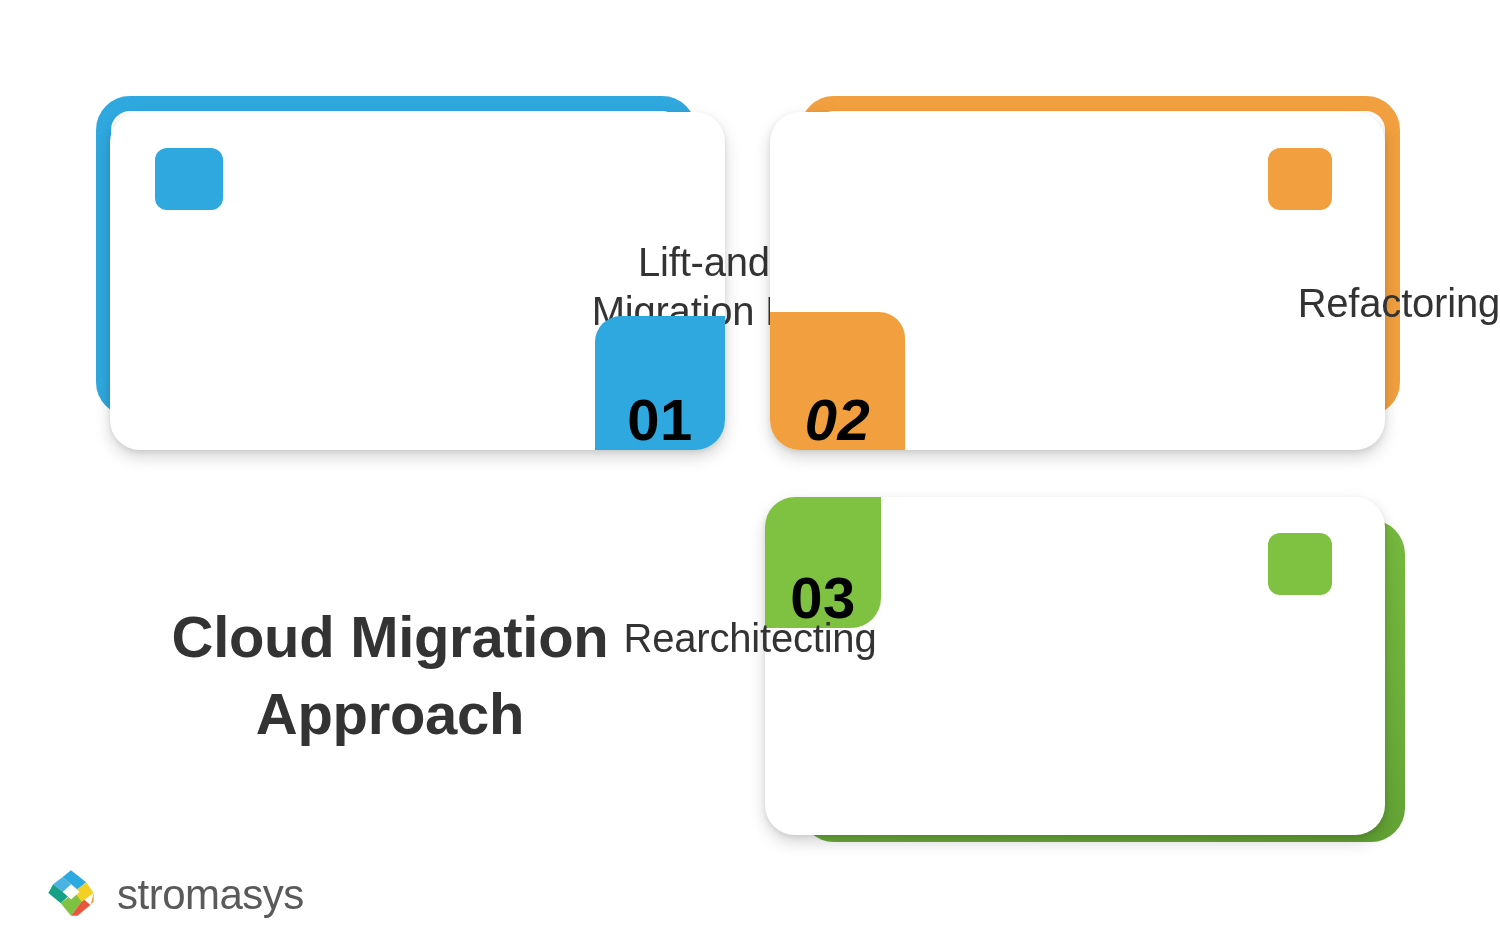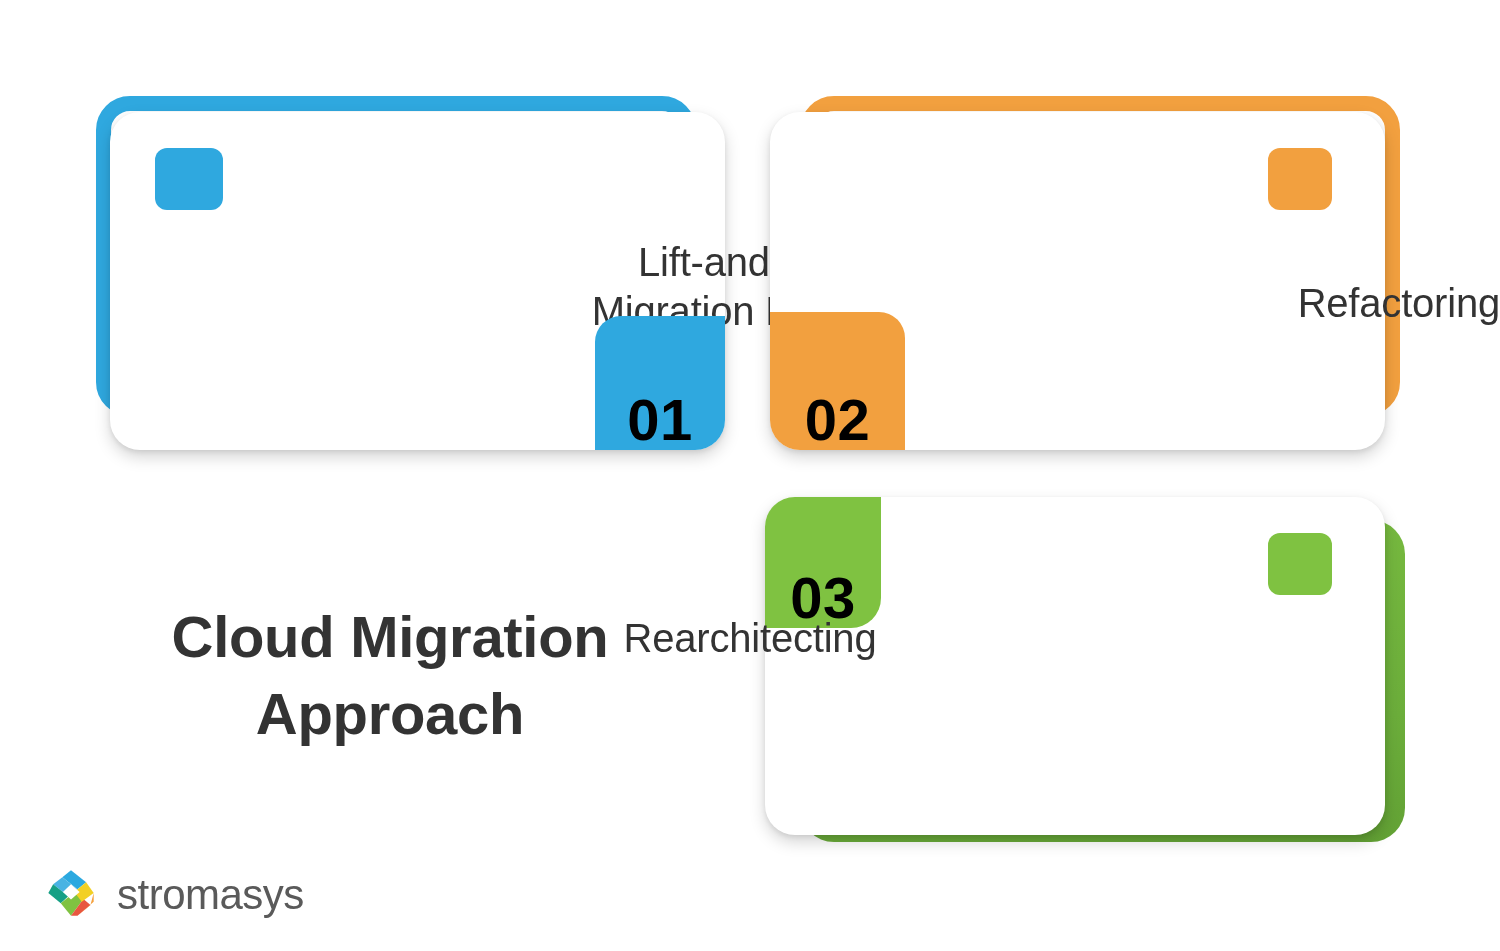--- a/index.html
+++ b/index.html
@@ -88,20 +88,21 @@
     border-width: 15px;
     border-color: #F2A03F;
   }
   #card2-white { left: 770px; top: 112px; width: 615px; height: 338px; }
   #card2-chip  { left: 1268px; top: 148px; width: 64px; height: 62px; background: #F2A03F; }
   #card2-label { top: 279px; text-align: right; }
   #card2-badge {
     left: 770px; top: 312px; width: 135px; height: 138px;
     background: #F2A03F;
     border-radius: 0 26px 0 30px;
+    font-style: italic;
   }
 
   
   #card3-backing {
     left: 800px; top: 520px; width: 605px; height: 322px;
     background: linear-gradient(170deg, #7CBF41 0%, #6CAE3B 70%, #63A235 100%);
   }
   #card3-white { left: 765px; top: 497px; width: 620px; height: 338px; }
   #card3-chip  { left: 1268px; top: 533px; width: 64px; height: 62px; background: #7FC241; }
   #card3-label { top: 614px; }

